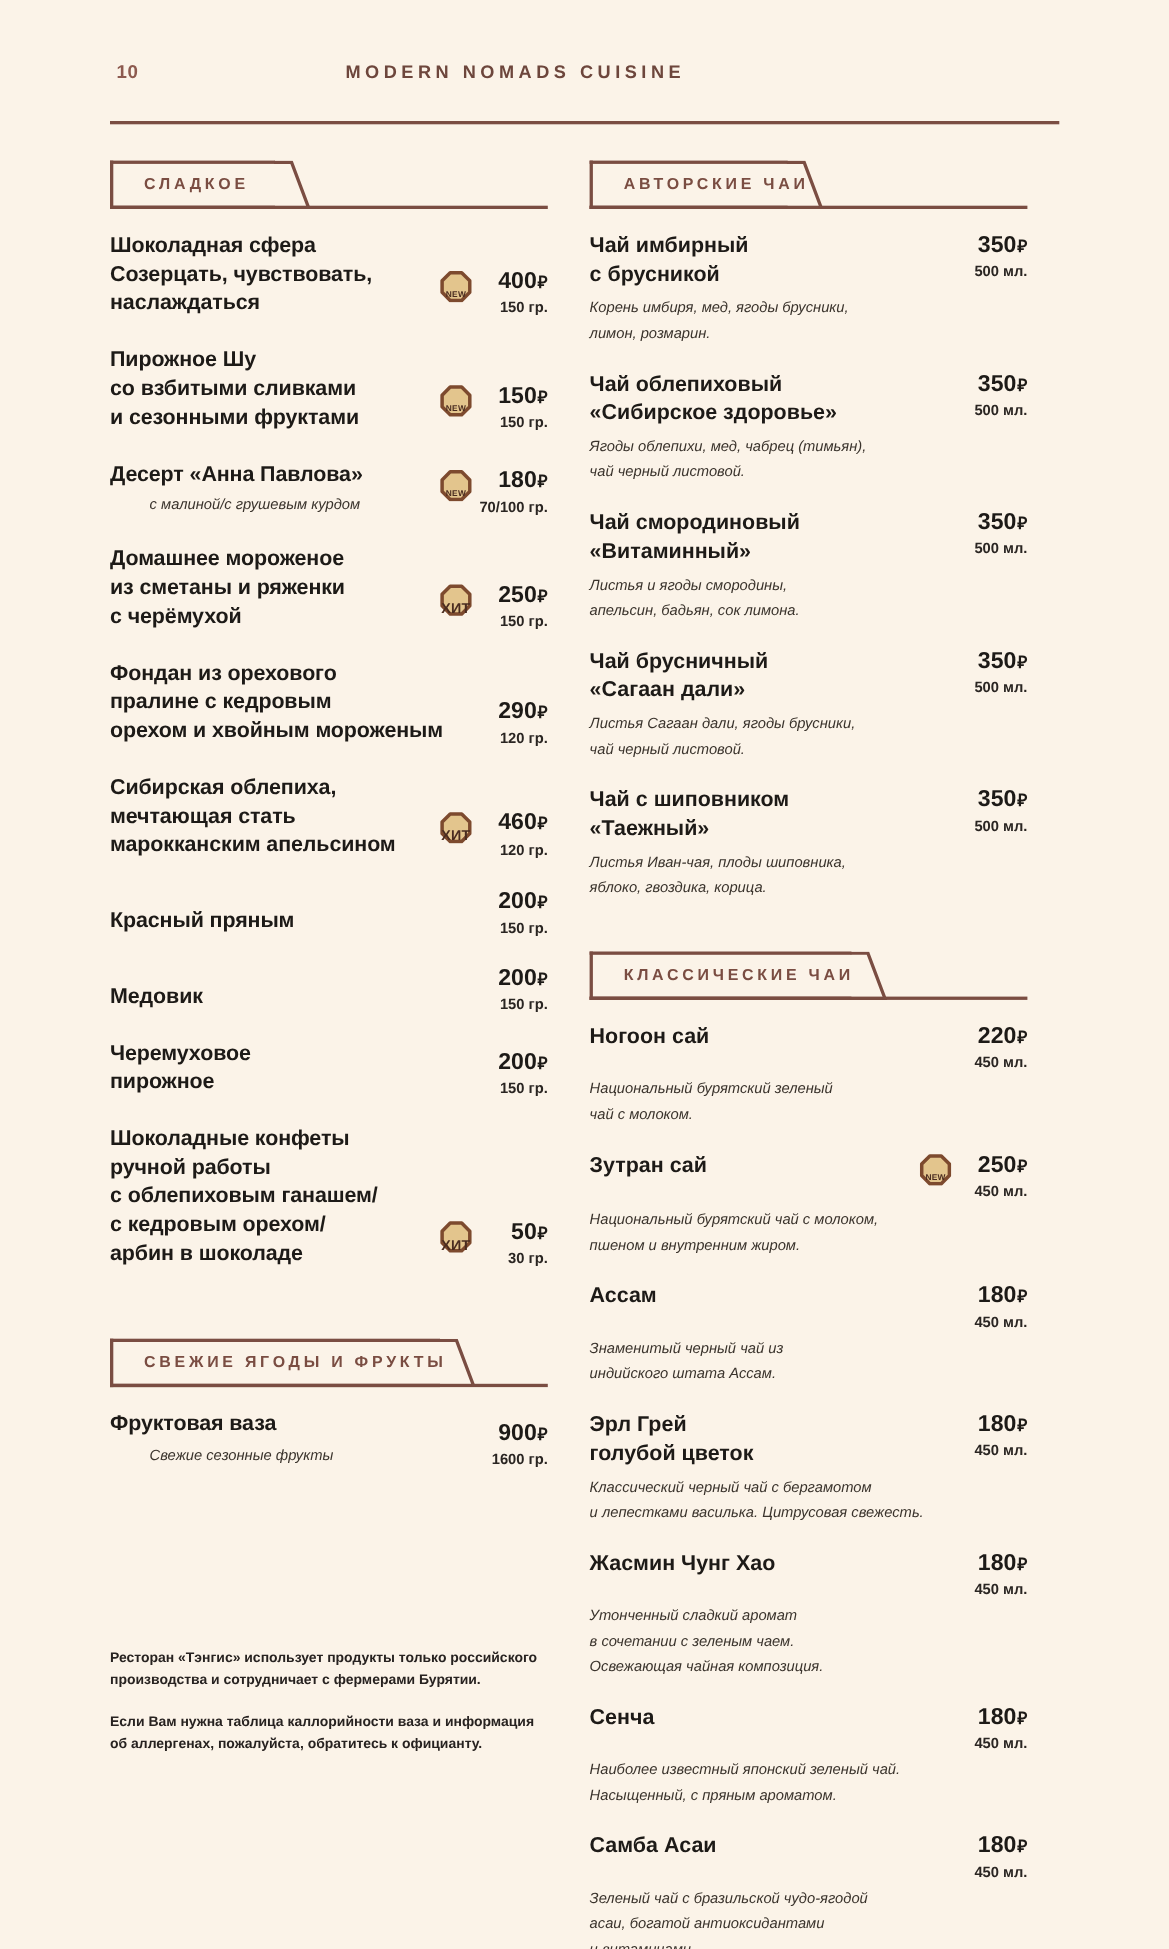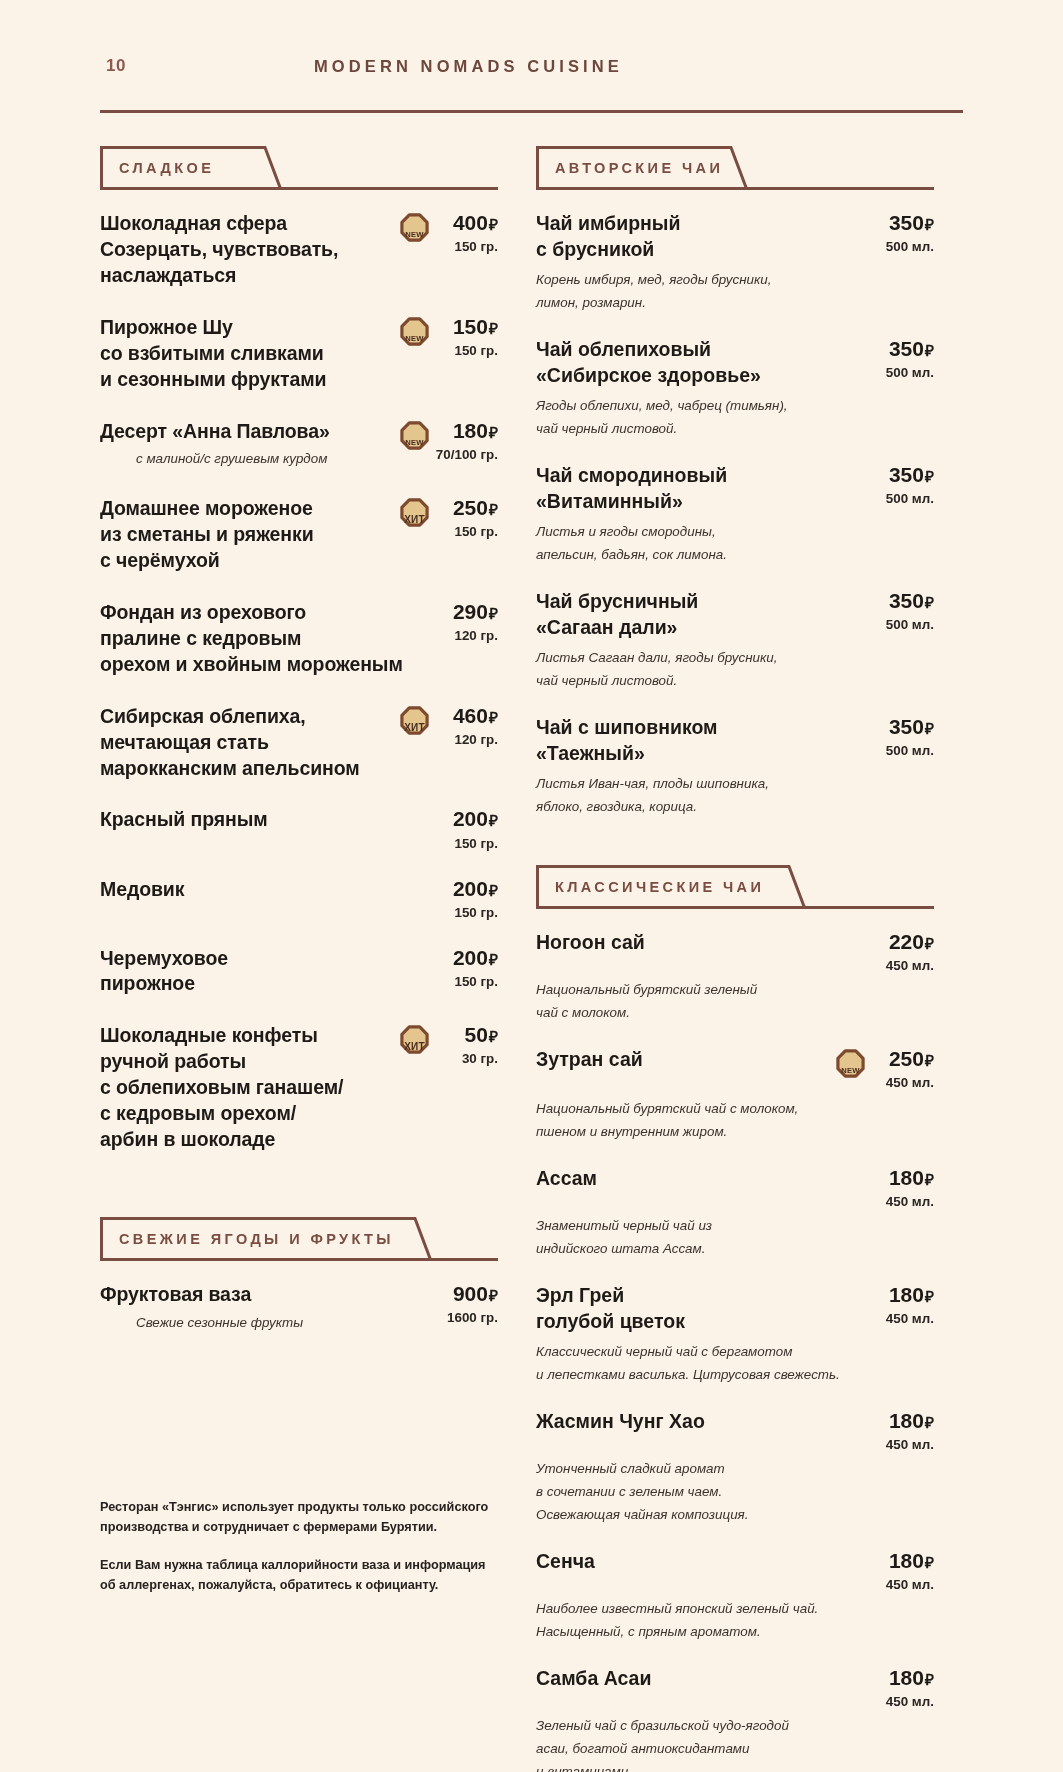--- a/index.html
+++ b/index.html
@@ -69,21 +69,21 @@
     margin-bottom: 20px;
   }
   .section-banner .banner-box {
     position: absolute;
     left: 0; top: 0;
     height: 44px;
     border: 3px solid #7a4d42;
     border-right: none;
     display: flex;
     align-items: center;
-    padding: 0 22px 0 16px;
+    padding: 0 22px 0 28px;
   }
   .section-banner .banner-label {
     font-size: 14.5px;
     font-weight: 700;
     letter-spacing: 3.4px;
     color: #7a4d42;
     white-space: nowrap;
   }
   .section-banner .banner-slash {
     position: absolute;
@@ -102,21 +102,21 @@
     position: absolute;
     left: 0; right: 0;
     top: 41px;
     height: 3px;
     background: #7a4d42;
   }
 
   
   .item {
     display: flex;
-    align-items: flex-start;
+    align-items: flex-end;
     justify-content: space-between;
     margin-bottom: 26px;
   }
   .item-main { flex: 1 1 auto; padding-right: 8px; }
   .item-name {
     font-size: 19.5px;
     font-weight: 700;
     line-height: 1.33;
     color: #1d1a17;
     letter-spacing: -0.1px;
@@ -173,21 +173,21 @@
     position: absolute;
     inset: 0;
     display: flex;
     align-items: center;
     justify-content: center;
     font-size: 7.6px;
     font-weight: 700;
     color: #4a2c20;
     letter-spacing: 0.2px;
   }
-  .badge.hit .badge-text { font-size: 10px; }
+  .badge.hit .badge-text { font-size: 13px; }
 
   
   .tea-item { margin-bottom: 23px; }
   .tea-head {
     display: flex;
     justify-content: space-between;
     align-items: flex-start;
   }
   .tea-name {
     font-size: 19.5px;

